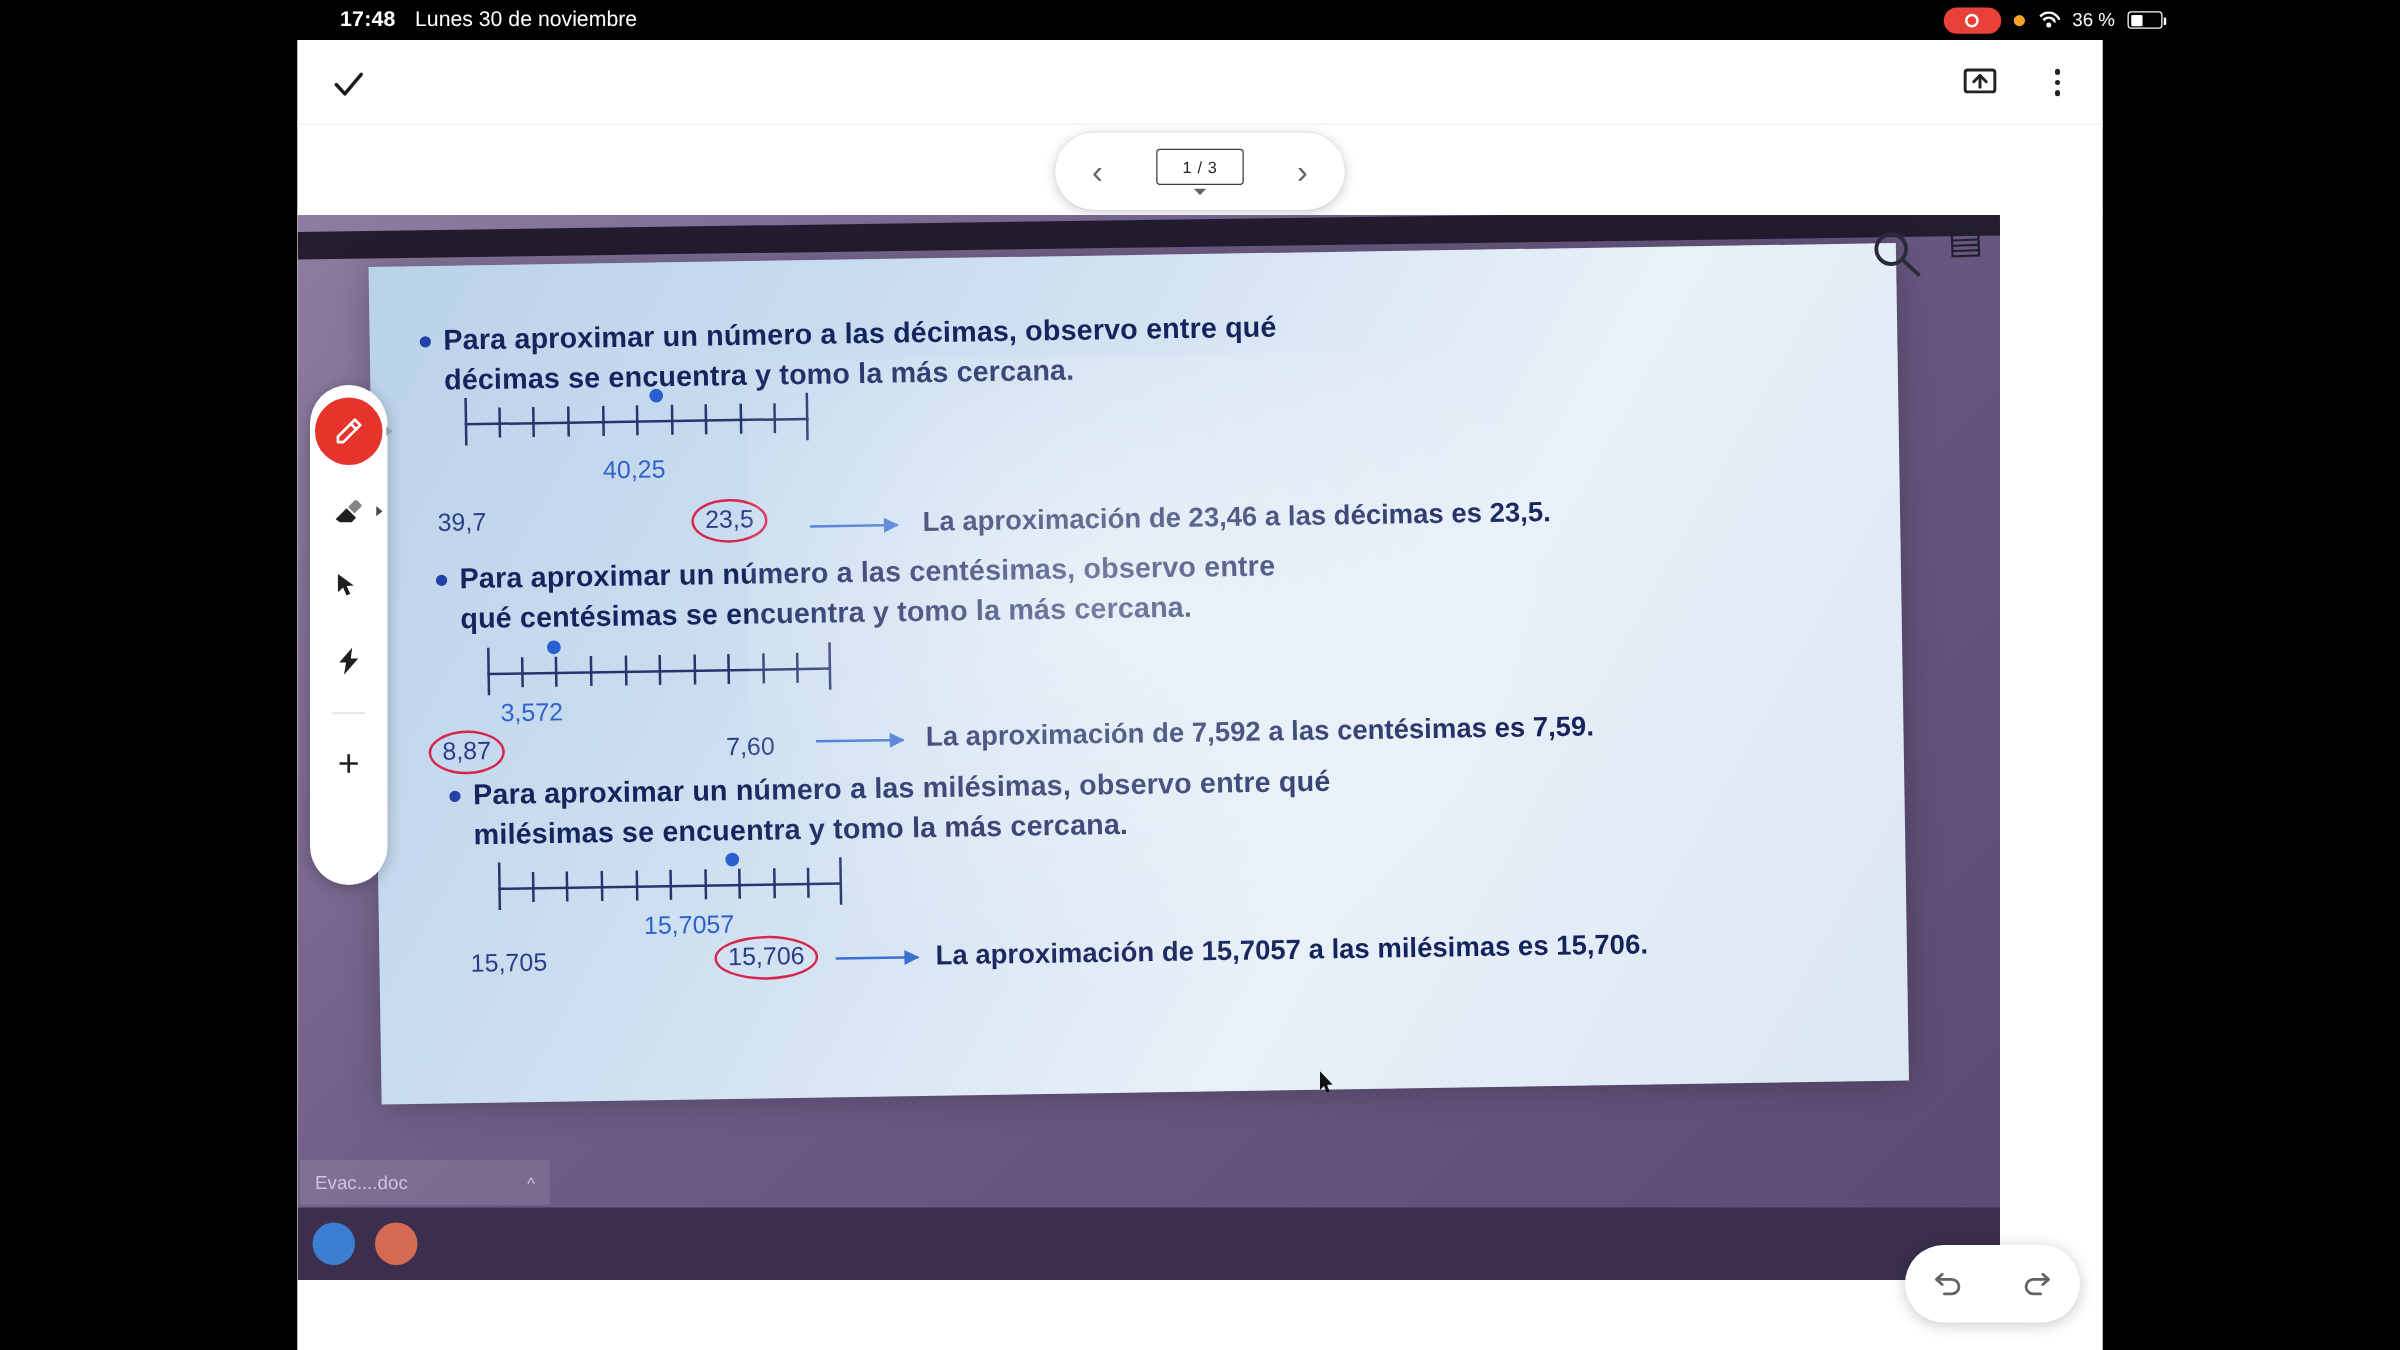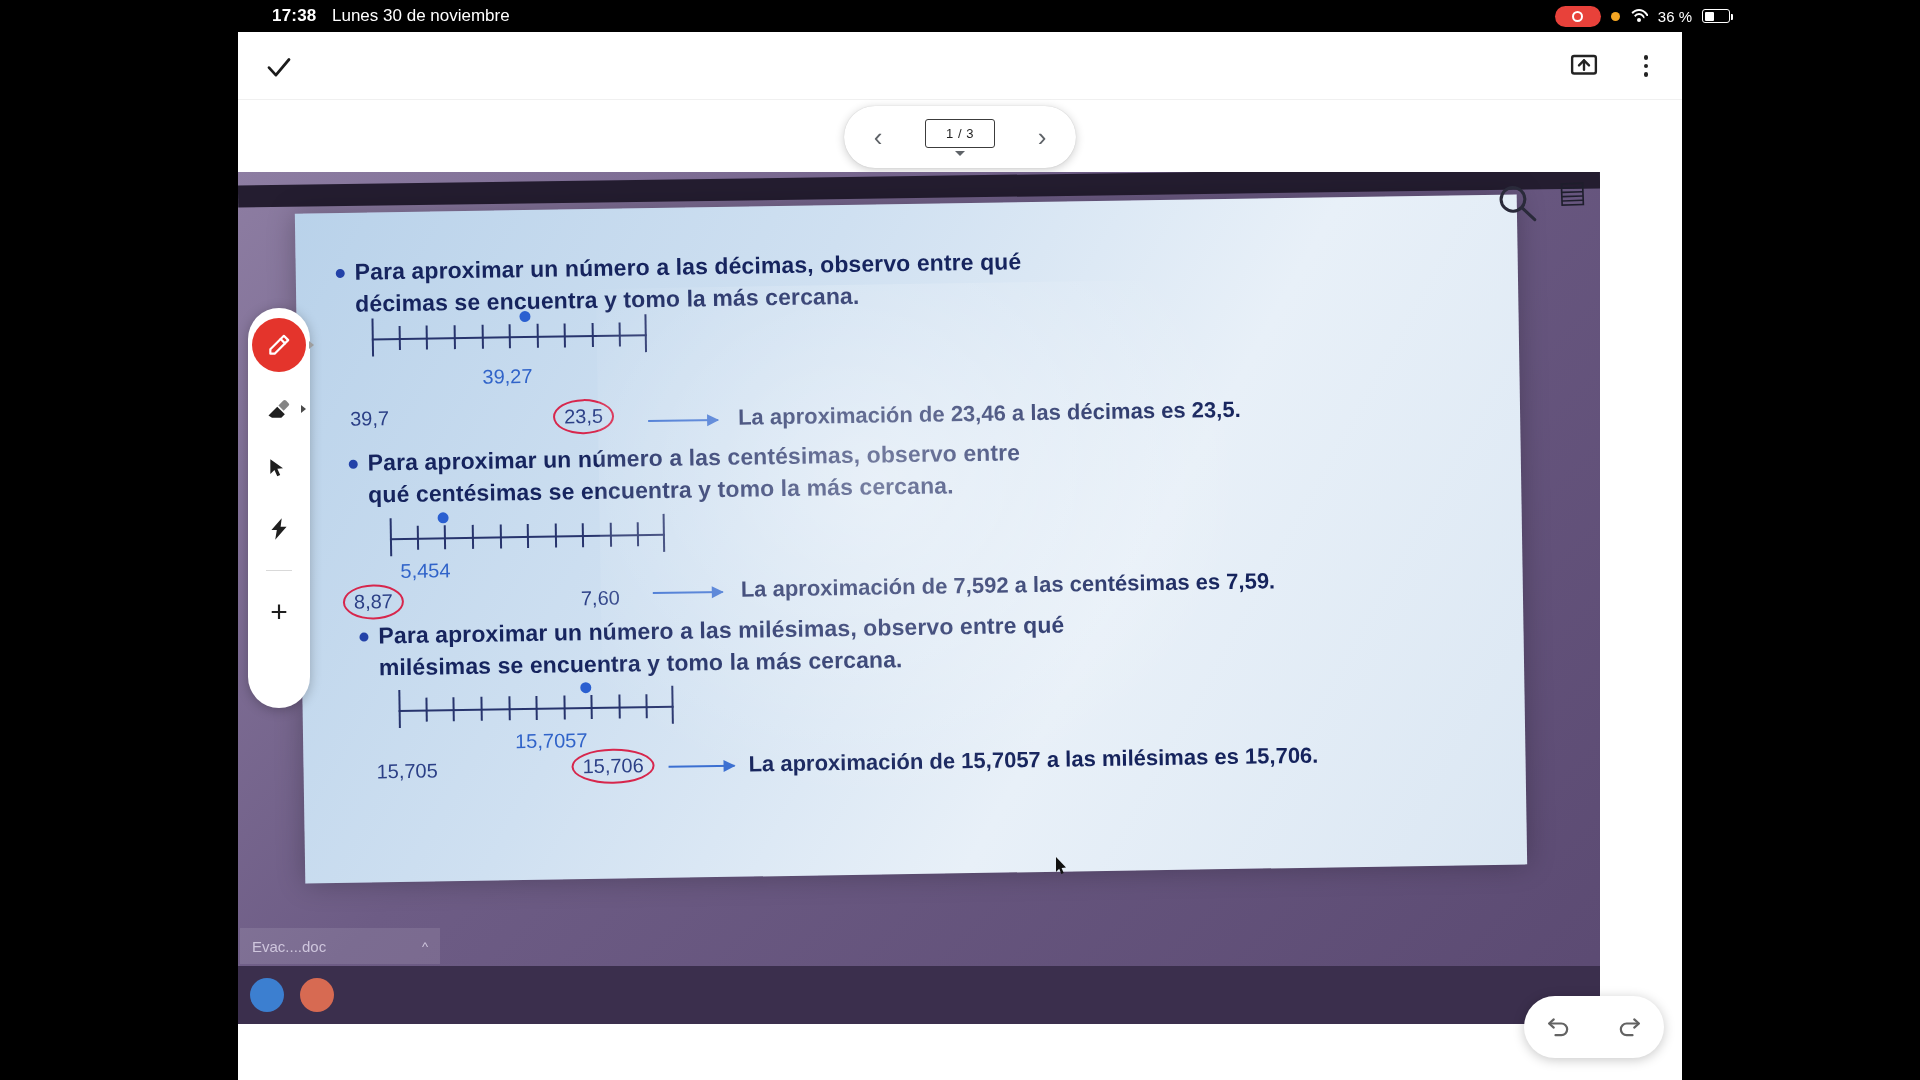--- a/index.html
+++ b/index.html
@@ -448,21 +448,21 @@
     color: #111;
     font-size: 18px;
   }
 </style>
 </head>
 <body>
 
 <div id="root">
 
   <div class="statusbar">
-    <div class="sb-time">17:38</div>
+    <div class="sb-time">17:48</div>
     <div class="sb-date">Lunes 30 de noviembre</div>
     <div class="sb-right">
       <div class="rec-pill">
           <span class="ring"></span>
         </div>
       <div class="orange-dot"></div>
       <div class="wifi">
           <i></i>
           <i></i>
           <i></i>
@@ -529,21 +529,21 @@
             <div class="tick short" style="left:82px;"></div>
             <div class="tick short" style="left:110px;"></div>
             <div class="tick short" style="left:137px;"></div>
             <div class="tick short" style="left:165px;"></div>
             <div class="tick short" style="left:192px;"></div>
             <div class="tick short" style="left:220px;"></div>
             <div class="tick short" style="left:247px;"></div>
             <div class="tick" style="left:273px;"></div>
             <div class="pt" style="left:148px;"></div>
           </div>
-          <div class="nl-label blue" style="left:185px; top:155px;">39,27</div>
+          <div class="nl-label blue" style="left:185px; top:155px;">40,25</div>
           <div class="nl-label" style="left:52px; top:195px;">39,7</div>
           <div class="circled" style="left:255px; top:190px;">23,5</div>
           <div class="arrow" style="left:350px; top:212px; width:70px;"></div>
           <div class="result-text" style="left:440px; top:198px;">La aproximación de 23,46 a las décimas es 23,5.</div>
 
           <div class="bullet-row" style="left:50px; top:235px; width:700px;">
             <span class="bullet-dot"></span>
             <span class="bullet-text">Para aproximar un número a las centésimas, observo entre qué centésimas se encuentra y tomo la más cercana.</span>
           </div>
 
@@ -555,21 +555,21 @@
             <div class="tick short" style="left:82px;"></div>
             <div class="tick short" style="left:110px;"></div>
             <div class="tick short" style="left:137px;"></div>
             <div class="tick short" style="left:165px;"></div>
             <div class="tick short" style="left:192px;"></div>
             <div class="tick short" style="left:220px;"></div>
             <div class="tick short" style="left:247px;"></div>
             <div class="tick" style="left:273px;"></div>
             <div class="pt" style="left:48px;"></div>
           </div>
-          <div class="nl-label blue" style="left:100px; top:348px;">5,454</div>
+          <div class="nl-label blue" style="left:100px; top:348px;">3,572</div>
           <div class="circled" style="left:42px; top:372px;">8,87</div>
           <div class="nl-label" style="left:280px; top:378px;">7,60</div>
           <div class="arrow" style="left:352px; top:384px; width:70px;"></div>
           <div class="result-text" style="left:440px; top:370px;">La aproximación de 7,592 a las centésimas es 7,59.</div>
 
           <div class="bullet-row" style="left:58px; top:408px; width:720px;">
             <span class="bullet-dot"></span>
             <span class="bullet-text">Para aproximar un número a las milésimas, observo entre qué milésimas se encuentra y tomo la más cercana.</span>
           </div>
 

